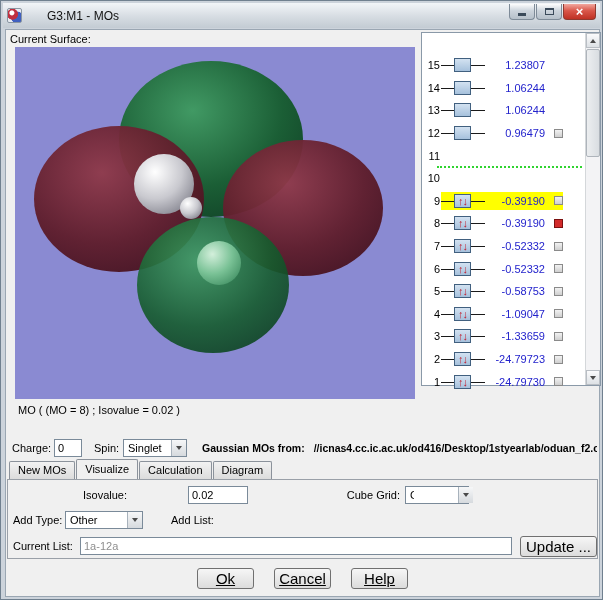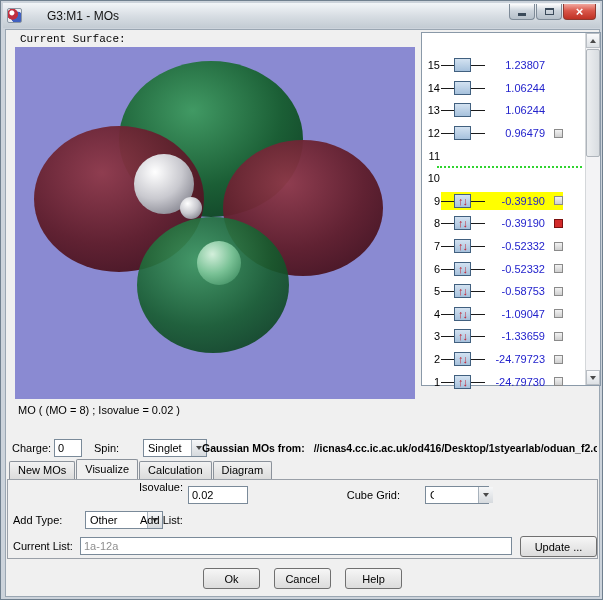--- a/index.html
+++ b/index.html
@@ -27,21 +27,21 @@
           display:flex; align-items:center; justify-content:center; }
   .glyph-min { display:block; width:8px; height:3px; background:#3a4a5a; margin-top:5px; }
   .glyph-max { display:block; width:9px; height:7px; border:1px solid #3a4a5a; border-top-width:2px; }
   .wbtn.close { width:33px; background:linear-gradient(#f2a79e, #d9574a 45%, #bf3124);
                 border-color:#8e3a30; color:#fff; font-weight:bold; font-size:13px; line-height:13px; }
 
   
   .client { position:absolute; left:4px; top:28px; width:595px; height:568px;
             background:#f0f0f0; border:1px solid #9aa6b2; }
 
-  .surface-label { position:absolute; left:14px; top:3px;font-family:Liberation Mono, monospace; }
+  .surface-label { position:absolute; left:4px; top:3px; }
 
   .mo-view { position:absolute; left:9px; top:17px; width:400px; height:352px;
              background:#8a8ad2; }
   .mo-view svg { display:block; width:100%; height:100%; }
 
   .mo-caption { position:absolute; left:12px; top:374px; }
 
   
   .mo-panel { position:absolute; left:415px; top:2px; width:180px; height:354px;
               background:#ffffff; border:1px solid #8a99a8; }
@@ -90,56 +90,56 @@
   .combo-spin { position:absolute; left:117px; top:1px; width:64px; }
   .src-group { position:absolute; left:196px; top:4px; right:2px; white-space:nowrap;
                overflow:hidden; font-weight:bold; font-size:10.5px; }
   .src-group span { margin-right:6px; }
 
   
   .txt { position:absolute; height:18px; border:1px solid #7a8a99; background:#fff;
          font-family:inherit; font-size:11px; padding:0 3px; }
   .txt.ro { color:#8f8f8f; }
   .combo { display:inline-flex; height:18px; background:#fff; border:1px solid #7a8a99;
-           align-items:center;margin-left:20px; }
+           align-items:center; }
   .combo-text { flex:1; padding:0 4px; overflow:hidden; white-space:nowrap; }
   .combo-btn { width:15px; height:16px; flex:none; border-left:1px solid #a8b2bc;
                background:linear-gradient(#f6f7f8, #d6dade); display:flex;
                align-items:center; justify-content:center; }
 
   
   .tabs { position:absolute; left:3px; top:430px; height:19px; display:flex;
           align-items:flex-end; z-index:3; }
   .tab { height:18px; padding:2px 8px 0; margin-right:1px; border:1px solid #8b929b;
          border-bottom:none; border-radius:2px 2px 0 0;
          background:linear-gradient(#f2f2f2, #dcdcdc); cursor:default; }
   .tab.active { height:20px; background:#f0f0f0; position:relative; z-index:4; padding-top:3px; }
 
   .tab-panel { position:absolute; left:1px; top:449px; width:591px; height:80px;
                background:#f0f0f0; border:1px solid #9aa0a8; z-index:2; }
   .tp-lbl { position:absolute; }
-  .lbl-iso { left:75px; top:1px; width:100px; text-align:right; }
+  .lbl-iso { left:75px; top:9px; width:100px; text-align:left; }
   .in-iso { left:180px; top:6px; width:60px; }
   .lbl-cg { left:292px; top:9px; width:100px; text-align:right; }
   .combo-cg { position:absolute; left:397px; top:6px; width:64px;gap:44px; }
   .lbl-addtype { left:5px; top:34px; }
   .combo-addtype { position:absolute; left:57px; top:31px; width:78px; }
-  .lbl-addlist { left:132px; top:34px;text-align:center; }
+  .lbl-addlist { left:163px; top:34px;text-align:center; }
   .in-addlist { left:200px; top:31px; right:6px; }
   .lbl-curlist { left:5px; top:60px; }
   .in-curlist { left:72px; top:57px; width:432px; }
   .btn-update { position:absolute; left:512px; top:56px; width:77px; height:20px; }
 
-  .btn { font-family:inherit; font-size:11px; height:21px;
+  .btn { font-family:inherit; font-size:15px; height:21px;
          background:linear-gradient(#f6f6f6, #dcdcdc); border:1px solid #707070;
          border-radius:3px; cursor:default; }
 
   
   .footer { position:absolute; left:0; right:0; top:538px; display:flex;
-            justify-content:center; gap:14px; }
+            justify-content:center; gap:20px;text-decoration:underline; }
   .footer .btn { width:57px; }
 </style>
 </head>
 <body>
 
 <div class="window">
 
   <div class="titlebar">
     <span class="app-icon"></span>
     <span class="title">G3:M1 - MOs</span>

